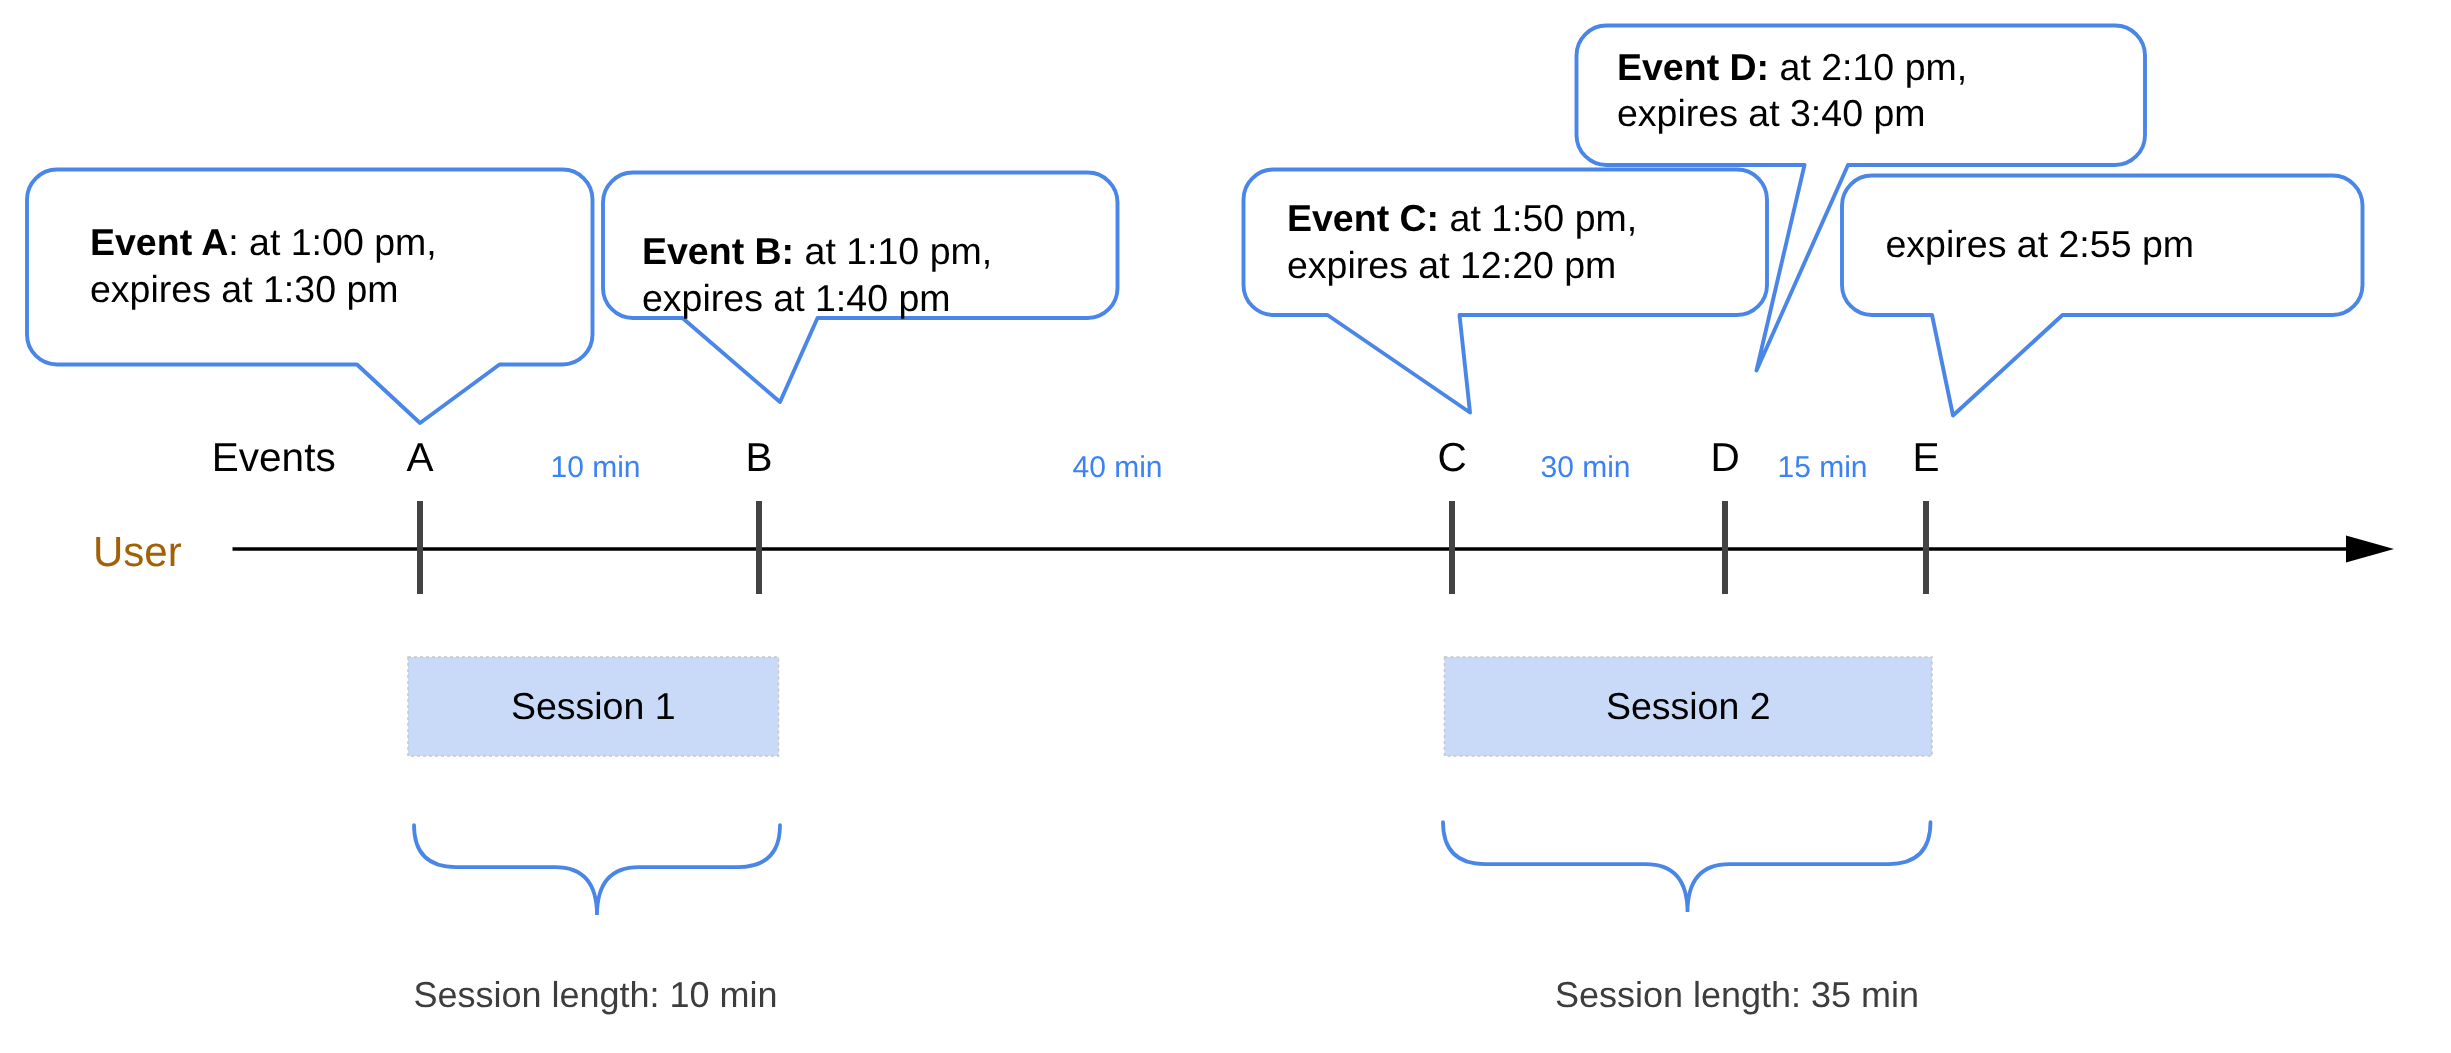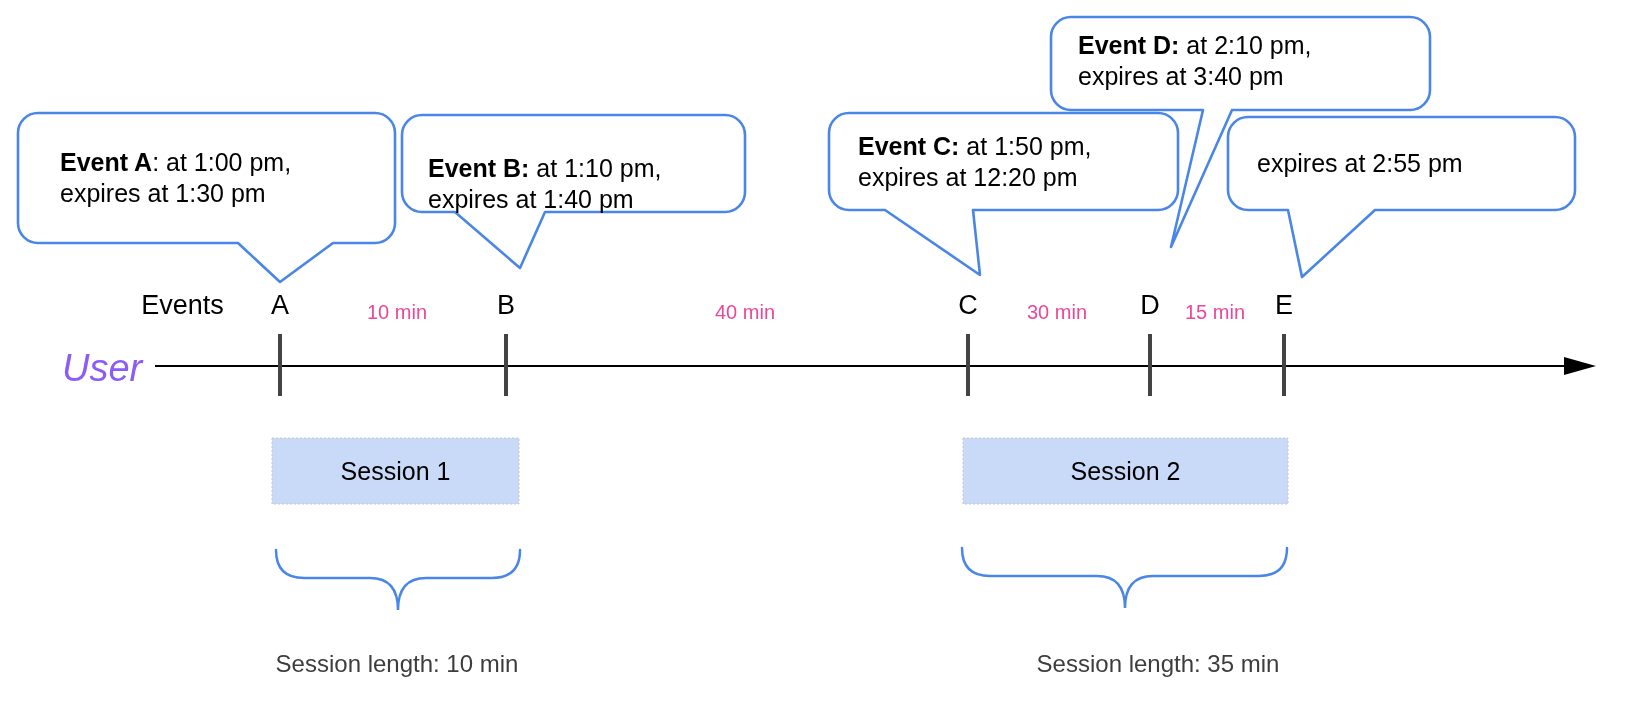--- a/index.html
+++ b/index.html
@@ -7,23 +7,23 @@
     position:relative;width:1634px;height:702px;background:#ffffff;
     font-family:"Liberation Sans", sans-serif;color:#000;overflow:hidden;
   }
   .canvas svg{position:absolute;left:0;top:0;}
   .abs{position:absolute;}
   .bubble-text{
     position:absolute;display:flex;flex-direction:column;justify-content:center;
     font-size:25px;line-height:31px;color:#000;text-align:left;white-space:nowrap;
   }
   .bubble-text b{font-weight:bold;}
-  .axis-user{font-size:38px;line-height:34px;color:#8b5cf6;font-style:italic;}
+  .axis-user{font-size:28px;line-height:34px;color:#a16207;}
   .events-caption,.event-letter{font-size:27px;line-height:28px;text-align:center;color:#000;}
-  .interval-label{font-size:20px;line-height:22px;text-align:center;color:#ec4899;white-space:nowrap;}
+  .interval-label{font-size:20px;line-height:22px;text-align:center;color:#3b82f6;white-space:nowrap;}
   .session-label{
     position:absolute;display:flex;align-items:center;justify-content:center;
     font-size:25px;color:#000;
   }
   .session-length{font-size:24px;color:#3d3d3d;text-align:center;white-space:nowrap;}
 </style>
 </head>
 <body>
 
 <div class="canvas">

